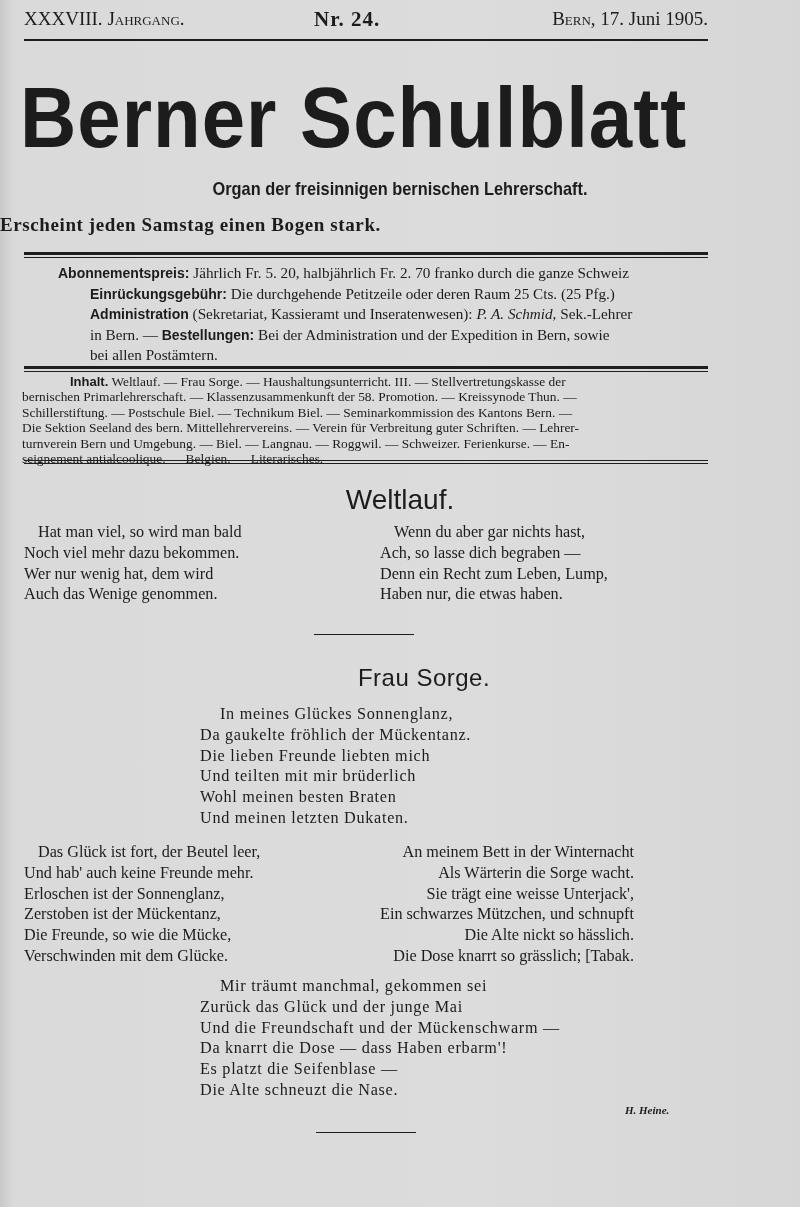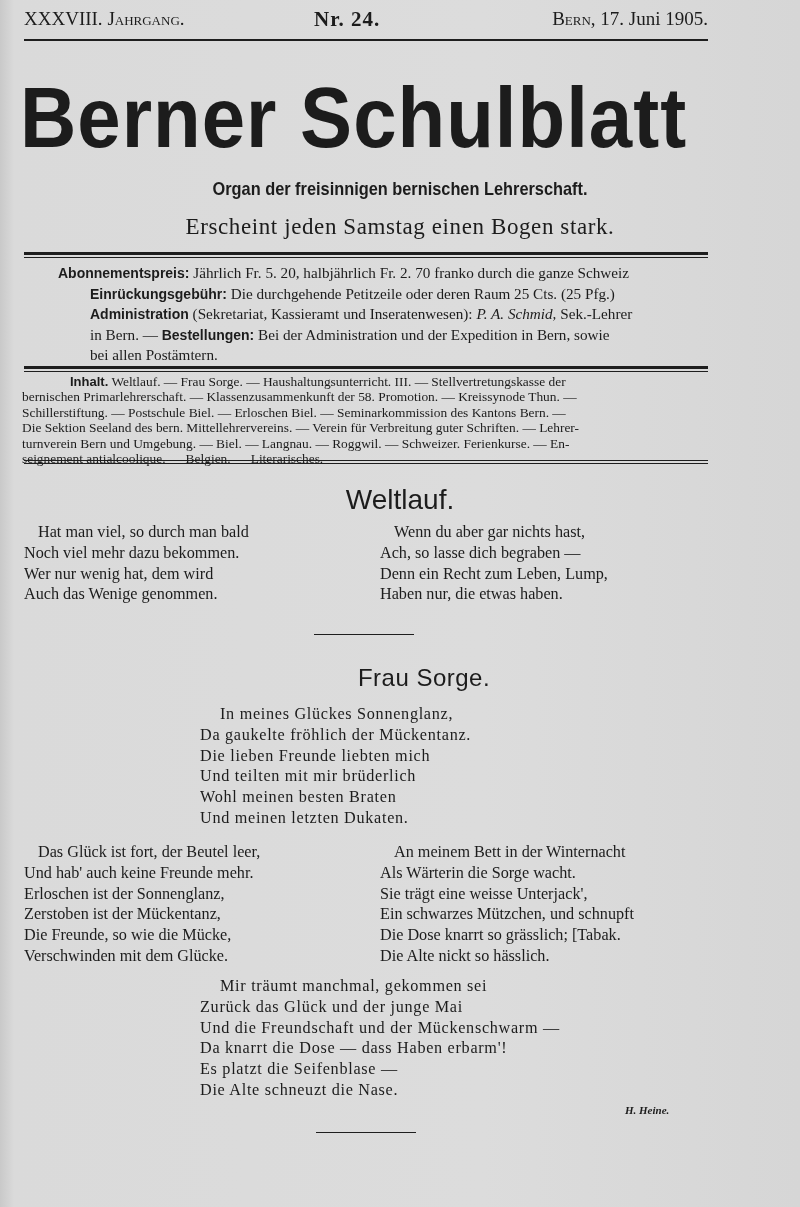--- a/index.html
+++ b/index.html
@@ -12,21 +12,21 @@
   
   .hdr{left:24px;top:8px;width:684px;height:26px;font-size:19px;}
   .hdr .l{position:absolute;left:0;top:0;}
   .hdr .c{position:absolute;left:290px;top:-1px;font-weight:bold;font-size:21px;letter-spacing:1px;}
   .hdr .r{position:absolute;right:0;top:0;}
   .sc{font-variant:small-caps;}
   .title{left:20px;top:62px;width:690px;height:100px;font-family:"Liberation Sans","DejaVu Sans",sans-serif;
          font-weight:bold;font-size:78px;letter-spacing:1px;line-height:100px;transform:scaleY(1.1);transform-origin:top left;white-space:nowrap;}
   .sub1{left:0;width:800px;top:178px;text-align:center;font-family:"Liberation Sans",sans-serif;font-weight:bold;font-size:19px;
         transform:scaleX(0.86);}
-  .sub2{left:0;width:800px;top:214px;text-align:center;font-size:23px;letter-spacing:0.6px;}
+  .sub2{left:0;width:800px;top:214px;font-size:19px;letter-spacing:0.6px;font-weight:bold;}
   .info{left:22px;top:263px;width:690px;font-size:15.2px;line-height:20.5px;margin-left:36px;}
   .info .ln{white-space:nowrap;}
   .info .in{padding-left:32px;}
   .lbl{font-family:"Liberation Sans",sans-serif;font-weight:bold;font-size:14px;}
   .info em{font-style:italic;}
   .toc{left:22px;top:374px;width:690px;font-size:13.4px;line-height:15.4px;text-align:justify;}
   .toc .ln{white-space:nowrap;display:block;}
   .h2{font-family:"Liberation Sans","DejaVu Sans",sans-serif;font-size:28px;text-align:center;position:absolute;left:0;width:800px;}
   .verse{position:absolute;font-size:16.2px;line-height:20.8px;white-space:nowrap;}
   .verse div{white-space:nowrap;}
@@ -59,32 +59,32 @@
     <div class="ln in"><span>in Bern. — </span><span class="lbl">Bestellungen:</span><span> Bei der Administration und der Expedition in Bern, sowie</span></div>
     <div class="ln in">bei allen Postämtern.</div>
   </div>
 
   <div class="rule" style="left:24px;top:366px;width:684px;height:3px;"></div>
   <div class="rule" style="left:24px;top:371px;width:684px;height:1px;"></div>
 
   <div class="abs toc">
     <span class="ln" style="padding-left:48px;"><span class="lbl" style="font-size:13px;">Inhalt.</span><span> Weltlauf. — Frau Sorge. — Haushaltungsunterricht. III. — Stellvertretungskasse der</span></span>
     <span class="ln">bernischen Primarlehrerschaft. — Klassenzusammenkunft der 58. Promotion. — Kreissynode Thun. —</span>
-    <span class="ln">Schillerstiftung. — Postschule Biel. — Erloschen Biel. — Seminarkommission des Kantons Bern. —</span>
+    <span class="ln">Schillerstiftung. — Postschule Biel. — Technikum Biel. — Seminarkommission des Kantons Bern. —</span>
     <span class="ln">Die Sektion Seeland des bern. Mittellehrervereins. — Verein für Verbreitung guter Schriften. — Lehrer-</span>
     <span class="ln">turnverein Bern und Umgebung. — Biel. — Langnau. — Roggwil. — Schweizer. Ferienkurse. — En-</span>
     <span class="ln">seignement antialcoolique. — Belgien. — Literarisches.</span>
   </div>
 
   <div class="rule" style="left:24px;top:460px;width:684px;height:1px;"></div>
   <div class="rule" style="left:24px;top:463px;width:684px;height:1px;"></div>
 
   <div class="h2" style="top:484px;">Weltlauf.</div>
   <div class="verse" style="left:24px;top:522px;">
-    <div class="ind">Hat man viel, so durch man bald</div>
+    <div class="ind">Hat man viel, so wird man bald</div>
     <div>Noch viel mehr dazu bekommen.</div>
     <div>Wer nur wenig hat, dem wird</div>
     <div>Auch das Wenige genommen.</div>
   </div>
   <div class="verse" style="left:380px;top:522px;">
     <div class="ind">Wenn du aber gar nichts hast,</div>
     <div>Ach, so lasse dich begraben —</div>
     <div>Denn ein Recht zum Leben, Lump,</div>
     <div>Haben nur, die etwas haben.</div>
   </div>
@@ -102,27 +102,27 @@
   </div>
 
   <div class="verse" style="left:24px;top:842px;">
     <div class="ind">Das Glück ist fort, der Beutel leer,</div>
     <div>Und hab' auch keine Freunde mehr.</div>
     <div>Erloschen ist der Sonnenglanz,</div>
     <div>Zerstoben ist der Mückentanz,</div>
     <div>Die Freunde, so wie die Mücke,</div>
     <div>Verschwinden mit dem Glücke.</div>
   </div>
-  <div class="verse" style="left:380px;top:842px;">
+  <div class="verse" style="left:380px;top:842px;text-align:right;">
     <div class="ind">An meinem Bett in der Winternacht</div>
     <div>Als Wärterin die Sorge wacht.</div>
     <div>Sie trägt eine weisse Unterjack',</div>
     <div>Ein schwarzes Mützchen, und schnupft</div>
+    <div>Die Alte nickt so hässlich.</div>
     <div>Die Dose knarrt so grässlich;  [Tabak.</div>
-    <div>Die Alte nickt so hässlich.</div>
   </div>
 
   <div class="verse" style="left:200px;top:976px;letter-spacing:0.7px;">
     <div style="padding-left:20px;">Mir träumt manchmal, gekommen sei</div>
     <div>Zurück das Glück und der junge Mai</div>
     <div>Und die Freundschaft und der Mückenschwarm —</div>
     <div>Da knarrt die Dose — dass Haben erbarm'!</div>
     <div>Es platzt die Seifenblase —</div>
     <div>Die Alte schneuzt die Nase.</div>
   </div>

